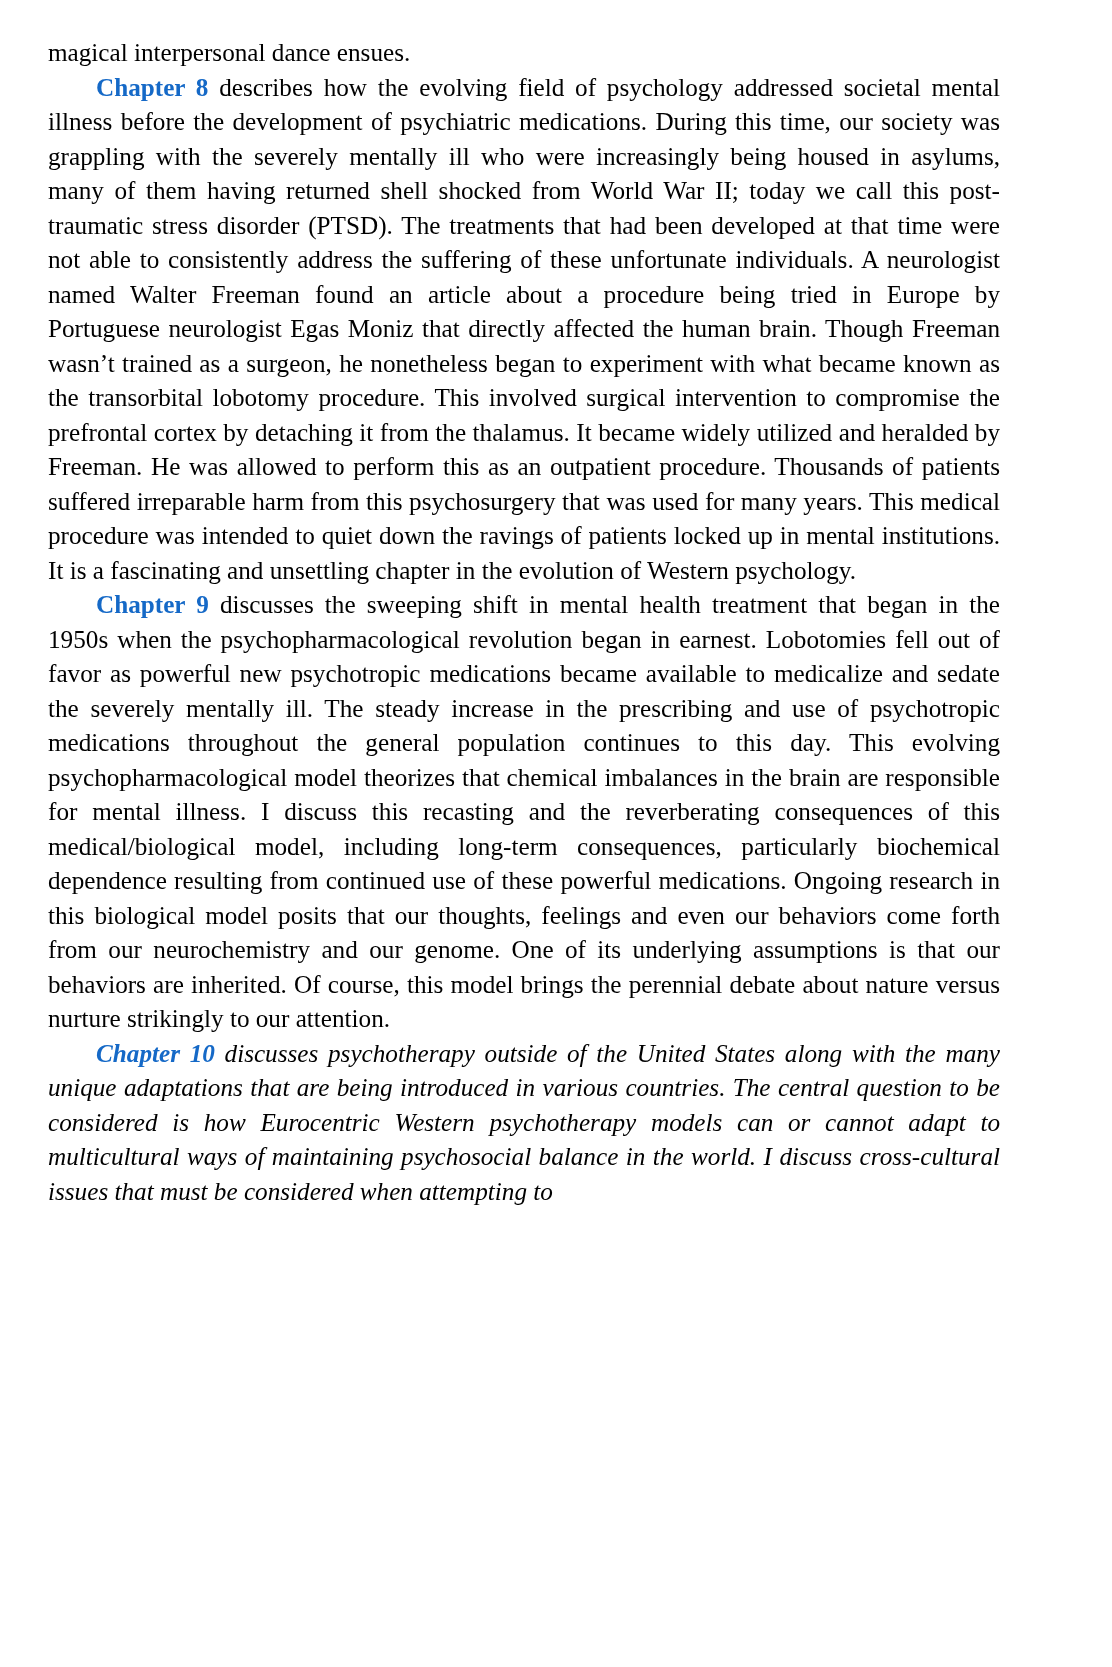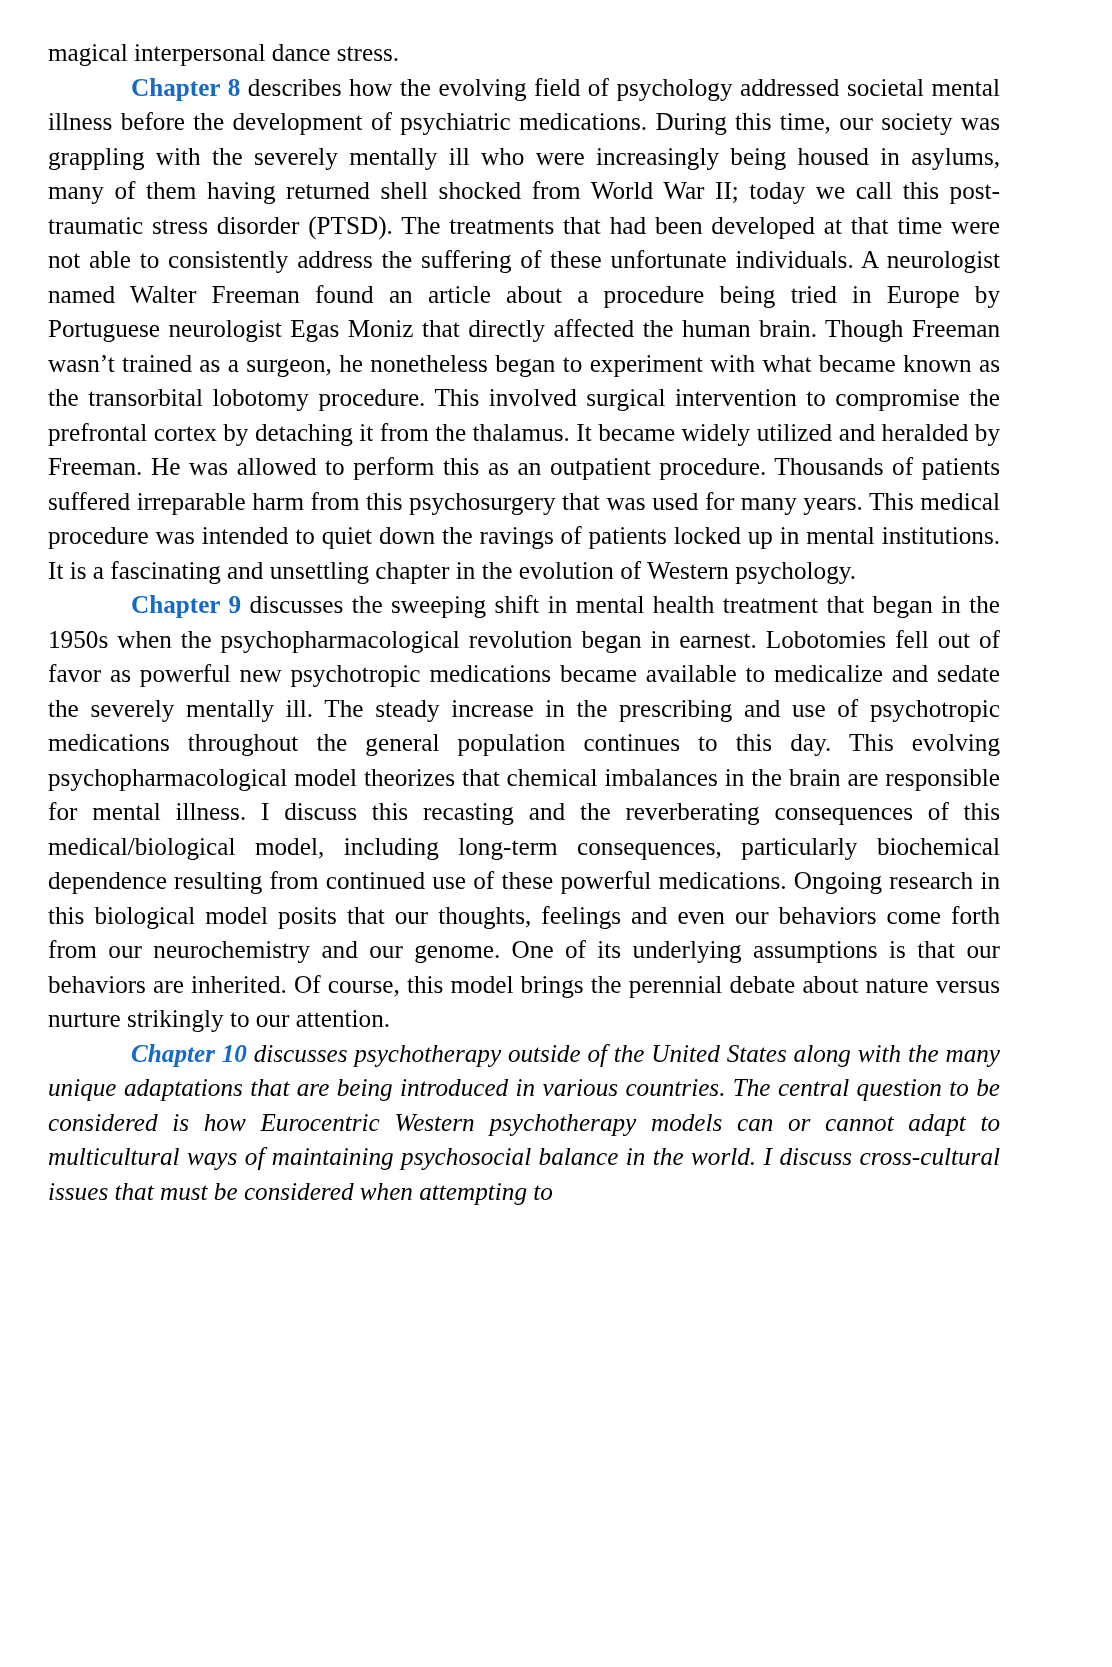--- a/index.html
+++ b/index.html
@@ -43,30 +43,29 @@
     text-indent: 0;
   }
   
   p.para.clipped {
     text-align: justify;
     font-style: italic;
   }
   .chapter-ref {
     color: #1569c7;
     font-weight: bold;
-    margin-left: 35px;
   }
 </style>
 </head>
 <body>
 
 <div class="page">
   <div class="text-block">
 
-    <p class="para flush"><span>magical interpersonal dance stress.</span></p>
+    <p class="para flush"><span>magical interpersonal dance ensues.</span></p>
 
     <p class="para indent"><span class="chapter-ref">Chapter 8</span><span> describes how the evolving field of psychology addressed societal mental illness before the development of psychiatric medications. During this time, our society was grappling with the severely mentally ill who were increasingly being housed in asylums, many of them having returned shell shocked from World War II; today we call this post-traumatic stress disorder (PTSD). The treatments that had been developed at that time were not able to consistently address the suffering of these unfortunate individuals. A neurologist named Walter Freeman found an article about a procedure being tried in Europe by Portuguese neurologist Egas Moniz that directly affected the human brain. Though Freeman wasn’t trained as a surgeon, he nonetheless began to experiment with what became known as the transorbital lobotomy procedure. This involved surgical intervention to compromise the prefrontal cortex by detaching it from the thalamus. It became widely utilized and heralded by Freeman. He was allowed to perform this as an outpatient procedure. Thousands of patients suffered irreparable harm from this psychosurgery that was used for many years. This medical procedure was intended to quiet down the ravings of patients locked up in mental institutions. It is a fascinating and unsettling chapter in the evolution of Western psychology.</span></p>
 
     <p class="para indent"><span class="chapter-ref">Chapter 9</span><span> discusses the sweeping shift in mental health treatment that began in the 1950s when the psychopharmacological revolution began in earnest. Lobotomies fell out of favor as powerful new psychotropic medications became available to medicalize and sedate the severely mentally ill. The steady increase in the prescribing and use of psychotropic medications throughout the general population continues to this day. This evolving psychopharmacological model theorizes that chemical imbalances in the brain are responsible for mental illness. I discuss this recasting and the reverberating consequences of this medical/biological model, including long-term consequences, particularly biochemical dependence resulting from continued use of these powerful medications. Ongoing research in this biological model posits that our thoughts, feelings and even our behaviors come forth from our neurochemistry and our genome. One of its underlying assumptions is that our behaviors are inherited. Of course, this model brings the perennial debate about nature versus nurture strikingly to our attention.</span></p>
 
     <p class="para indent clipped"><span class="chapter-ref">Chapter 10</span><span> discusses psychotherapy outside of the United States along with the many unique adaptations that are being introduced in various countries. The central question to be considered is how Eurocentric Western psychotherapy models can or cannot adapt to multicultural ways of maintaining psychosocial balance in the world. I discuss cross-cultural issues that must be considered when attempting to</span></p>
 
   </div>
 </div>
 

